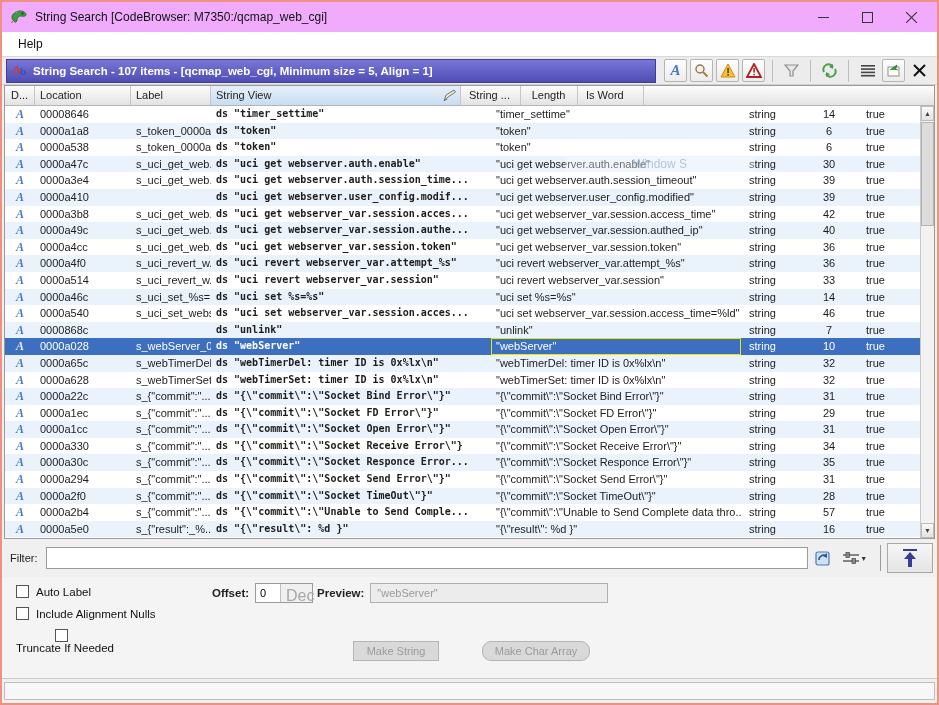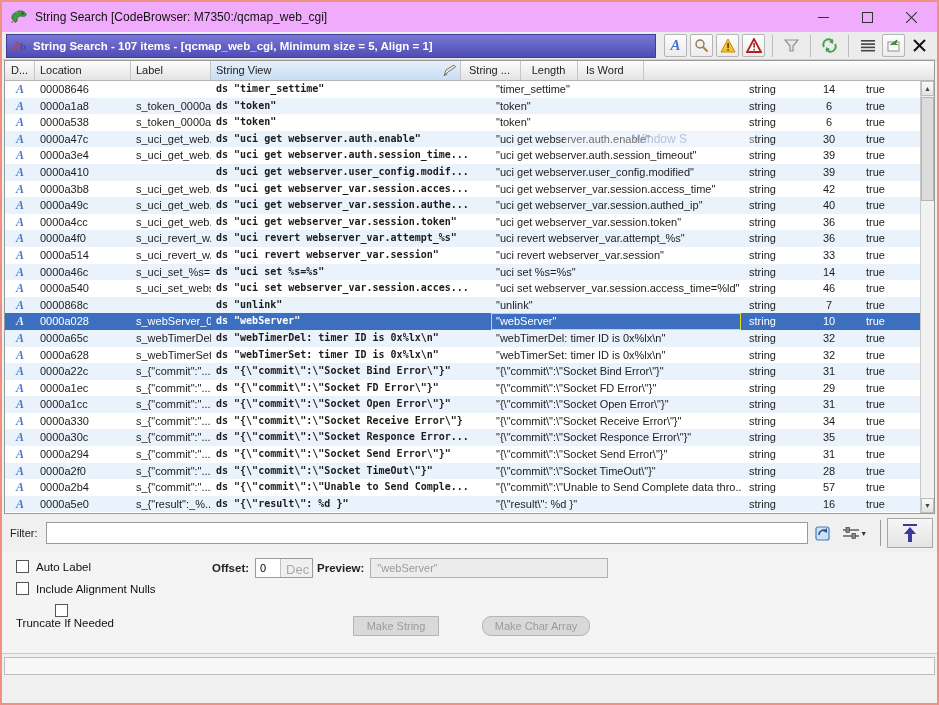--- a/index.html
+++ b/index.html
@@ -66,21 +66,21 @@
   .top-btn{ width:46px; height:30px; background:linear-gradient(#f6f6f6,#e4e4e4); border:1px solid #a8a8a8; display:flex; align-items:center; justify-content:center; cursor:pointer;}
   
   .options{ position:relative; height:101px; background:#f4f4f4; flex:0 0 auto;}
   .chk-row{ position:absolute; left:14px; display:flex; align-items:center; cursor:pointer;}
   .chk-box{ width:13px; height:13px; border:1px solid #555; background:#ffffff; margin-right:7px; flex:0 0 auto;}
   .chk-label{ font-size:11.5px; color:#111;}
   .offset-group{ position:absolute; left:210px; top:6px; display:flex; align-items:center;}
   .field-label{ font-size:11.5px; font-weight:bold; color:#222; margin-right:6px;}
   .offset-box{ display:flex; border:1px solid #9a9a9a; height:20px;}
   .offset-val{ width:24px; background:#ffffff; font-size:11px; padding:3px 0 0 4px;}
-  .offset-unit{ width:32px; background:#f0f0f0; border-left:1px solid #c0c0c0; color:#a8a8a8; font-size:13px; padding:3px 0 0 5px;}
+  .offset-unit{ width:32px; background:#f0f0f0; border-left:1px solid #c0c0c0; color:#a8a8a8; font-size:16px; padding:3px 0 0 5px;}
   .preview-group{ position:absolute; left:315px; top:6px; display:flex; align-items:center;}
   .preview-field{ width:238px; height:20px; border:1px solid #b0b0b0; background:#ececec; color:#9a9a9a; font-size:11px; padding:3px 0 0 6px; white-space:nowrap; overflow:hidden;}
   .action-btn{ position:absolute; height:20px; background:#d9d9d9; border:1px solid #b5b5b5; color:#9b9b9b; font-size:11px; font-family:"Liberation Sans",sans-serif; cursor:default;}
   .btn-make-string{ left:351px; top:64px; width:86px;}
   .btn-make-char{ left:480px; top:64px; width:108px;border-radius:9px;}
   
   .bottom-divider{ height:3px; border-top:1px solid #c9c9c9; background:#f0f0f0; flex:0 0 auto;}
   .statusbar{ height:18px; margin:1px 2px 2px 2px; border:1px solid #bdbdbd; background:#f7f7f7; flex:0 0 auto;}
   svg{ display:block; }
 </style>
@@ -112,20 +112,23 @@
       </button>
       <button class="win-btn" aria-label="close">
         <svg width="11" height="11" viewBox="0 0 11 11">
             <line x1="0" y1="0" x2="11" y2="11" stroke="#333" stroke-width="1.1"></line>
             <line x1="11" y1="0" x2="0" y2="11" stroke="#333" stroke-width="1.1"></line>
           </svg>
       </button>
     </div>
   </div>
 
+  <div class="menubar">
+    <span class="menu-item">Help</span>
+  </div>
 
   <div class="dialog-header">
     <div class="dialog-titlebar">
       <span class="dialog-mini-icon">
           <span class="red-a">A</span>
           <span class="blue-b">b</span>
         </span>
       <span>String Search - 107 items - [qcmap_web_cgi, Minimum size = 5, Align = 1]</span>
     </div>
     <div class="dialog-toolbar">

